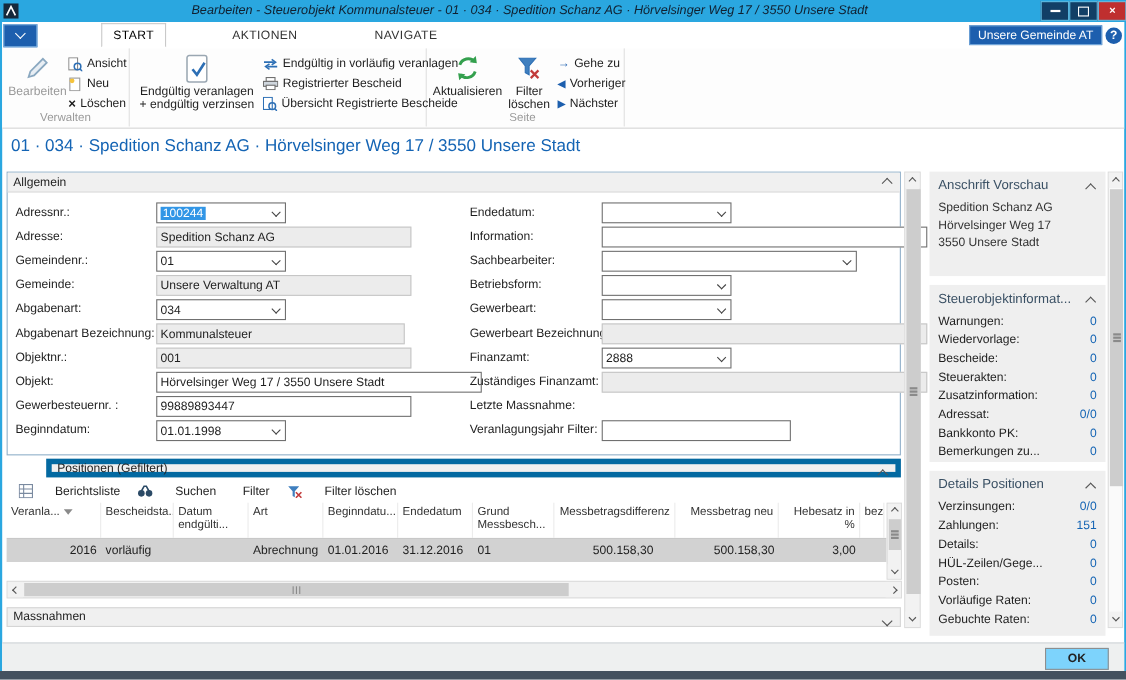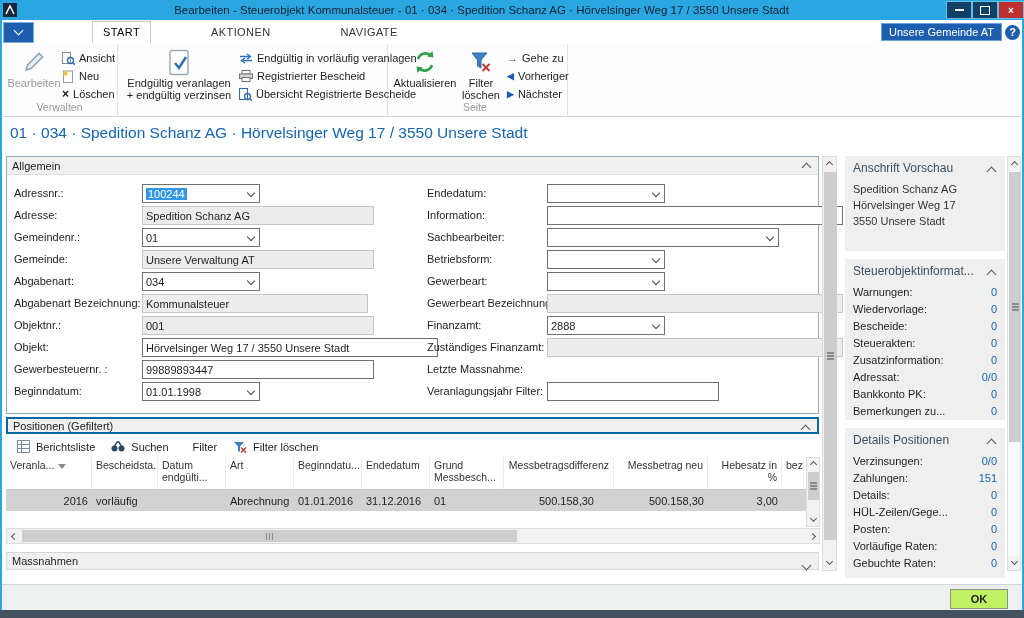--- a/index.html
+++ b/index.html
@@ -1,21 +1,21 @@
 <!DOCTYPE html>
 <html><head>
 <meta charset="utf-8">
 <style>
   html,body{margin:0;padding:0;background:#9aa5ad;}
   .window{position:relative;width:1024px;height:618px;background:#fff;overflow:hidden;
           font-family:"Liberation Sans",sans-serif;font-size:11px;color:#1e1e1e;}
   .abs{position:absolute;}
 
   
-  .titlebar{left:0;top:0;width:1024px;height:20px;background:#2aa7e0;display:flex;align-items:center;}
+  .titlebar{left:0;top:0;width:1024px;height:20px;background:#2aa7e0;display:flex;align-items:center;font-style:italic;}
   .app-logo{margin-left:3px;width:14px;height:14px;}
   .title-text{flex:1;text-align:center;color:#102030;font-size:11.5px;white-space:nowrap;overflow:hidden;}
   .win-btns{display:flex;height:20px;}
   .wbtn{width:26px;height:18px;margin-top:1px;display:flex;align-items:center;justify-content:center;
         background:#123f66;color:#fff;border:1px solid #5fc0e8;box-sizing:border-box;font-size:10px;}
   .wbtn.close{background:#bf2f2f;font-weight:bold;}
   .minbar{width:9px;height:2px;background:#fff;}
   .maxglyph{width:8px;height:7px;border:1.5px solid #fff;}
 
   
@@ -67,21 +67,21 @@
   .fc.lcol{left:135px;}
   .fc.rcol2{left:540px;}
   .fc.ro{background:#ececec;border-color:#c6c6c6;}
   .fc .cbtn{position:absolute;right:1px;top:1px;bottom:1px;width:15px;display:flex;align-items:center;justify-content:center;background:#fff;}
   .cv{display:inline-block;width:5px;height:5px;border-right:1.4px solid #444;border-bottom:1.4px solid #444;transform:rotate(45deg);margin-top:-2px;}
   .sel-val{background:#3296e6;color:#fff;padding:0 2px;}
   .w118{width:118px;} .w232{width:232px;} .w262{width:226px;} .w272{width:296px;} .w172{width:172px;}
 
   
   .ptoolbar{left:6px;top:437px;width:813px;height:19px;display:flex;align-items:center;gap:6px;padding-left:6px;box-sizing:border-box;background:#fff;}
-  .tbi{display:flex;align-items:center;gap:6px;padding:1px 5px;color:#1e1e1e;white-space:nowrap;}
+  .tbi{display:flex;align-items:center;gap:20px;padding:1px 5px;color:#1e1e1e;white-space:nowrap;}
   .grid-table{left:6px;top:457px;width:800px;background:#fff;}
   .thead{display:flex;border-bottom:1px solid #c8c8c8;height:32px;background:#fff;}
   .th{box-sizing:border-box;padding:2px 4px;color:#333;font-size:10.5px;line-height:12px;border-right:1px solid #ececec;position:relative;overflow:hidden;}
   .th.num{text-align:right;}
   .sort-tri{display:inline-block;width:0;height:0;border-left:4px solid transparent;border-right:4px solid transparent;border-top:5px solid #8a8a8a;margin-left:4px;vertical-align:middle;}
   .trow{display:flex;height:21px;background:#d2d2d2;align-items:center;}
   .td{box-sizing:border-box;padding:0 4px;overflow:hidden;white-space:nowrap;}
   .td.num{text-align:right;}
   .c0{width:86px;} .c1{width:66px;} .c2{width:68px;} .c3{width:68px;} .c4{width:68px;} .c5{width:68px;}
   .c6{width:74px;} .c7{width:94px;} .c8{width:110px;} .c9{width:74px;} .c10{width:22px;}
@@ -99,21 +99,21 @@
   
   .factbox{left:845px;width:160px;background:#efefef;box-sizing:border-box;padding:3px 8px;}
   .fb-title{position:relative;color:#3a5064;font-size:12px;padding:2px 0 6px 0;}
   .fb-title .chev-box{position:absolute;right:2px;top:5px;}
   .fb-line{color:#333;line-height:16px;}
   .fb-row{display:flex;justify-content:space-between;line-height:17px;}
   .fb-row .v{color:#1464b4;}
 
   
   .footer{left:2px;top:584px;width:1020px;height:26px;background:#eef0f0;border-top:1px solid #cfd4d8;box-sizing:border-box;}
-  .ok-btn{position:absolute;right:14px;top:4px;width:58px;height:20px;background:#bef264;border:1px solid #8e8e8e;
+  .ok-btn{position:absolute;right:14px;top:4px;width:58px;height:20px;background:#7dd3fc;border:1px solid #8e8e8e;
           box-sizing:border-box;display:flex;align-items:center;justify-content:center;font-weight:bold;color:#222;}
 </style>
 </head>
 <body>
 
 <div class="window">
 
   <div class="abs titlebar">
     <svg class="app-logo" viewBox="0 0 14 14">
         <rect width="14" height="14" fill="#16293c"></rect>
@@ -407,21 +407,21 @@
     </div>
     <div class="fr" style="top:225px;">
       <label class="fl rcol">Veranlagungsjahr Filter:</label>
       <div class="fc rcol2 w172">
           <span></span>
         </div>
     </div>
   </div>
 
   <div class="abs" style="left:6px;top:417px;width:813px;">
-    <div class="sec-head" style="border:2px solid #0369a1;box-sizing:border-box;">
+    <div class="sec-head" style="border:5px solid #0369a1;box-sizing:border-box;margin-left:36px;">
       <span>Positionen (Gefiltert)</span>
       <span class="chev-box"><span class="chev up"></span></span>
     </div>
   </div>
 
   <div class="abs ptoolbar">
     <span class="tbi">
       <svg width="13" height="13">
           <rect x="0.5" y="0.5" width="12" height="12" fill="#fff" stroke="#7a8aa0"></rect>
           <line x1="0.5" y1="4.5" x2="12.5" y2="4.5" stroke="#7a8aa0"></line>

